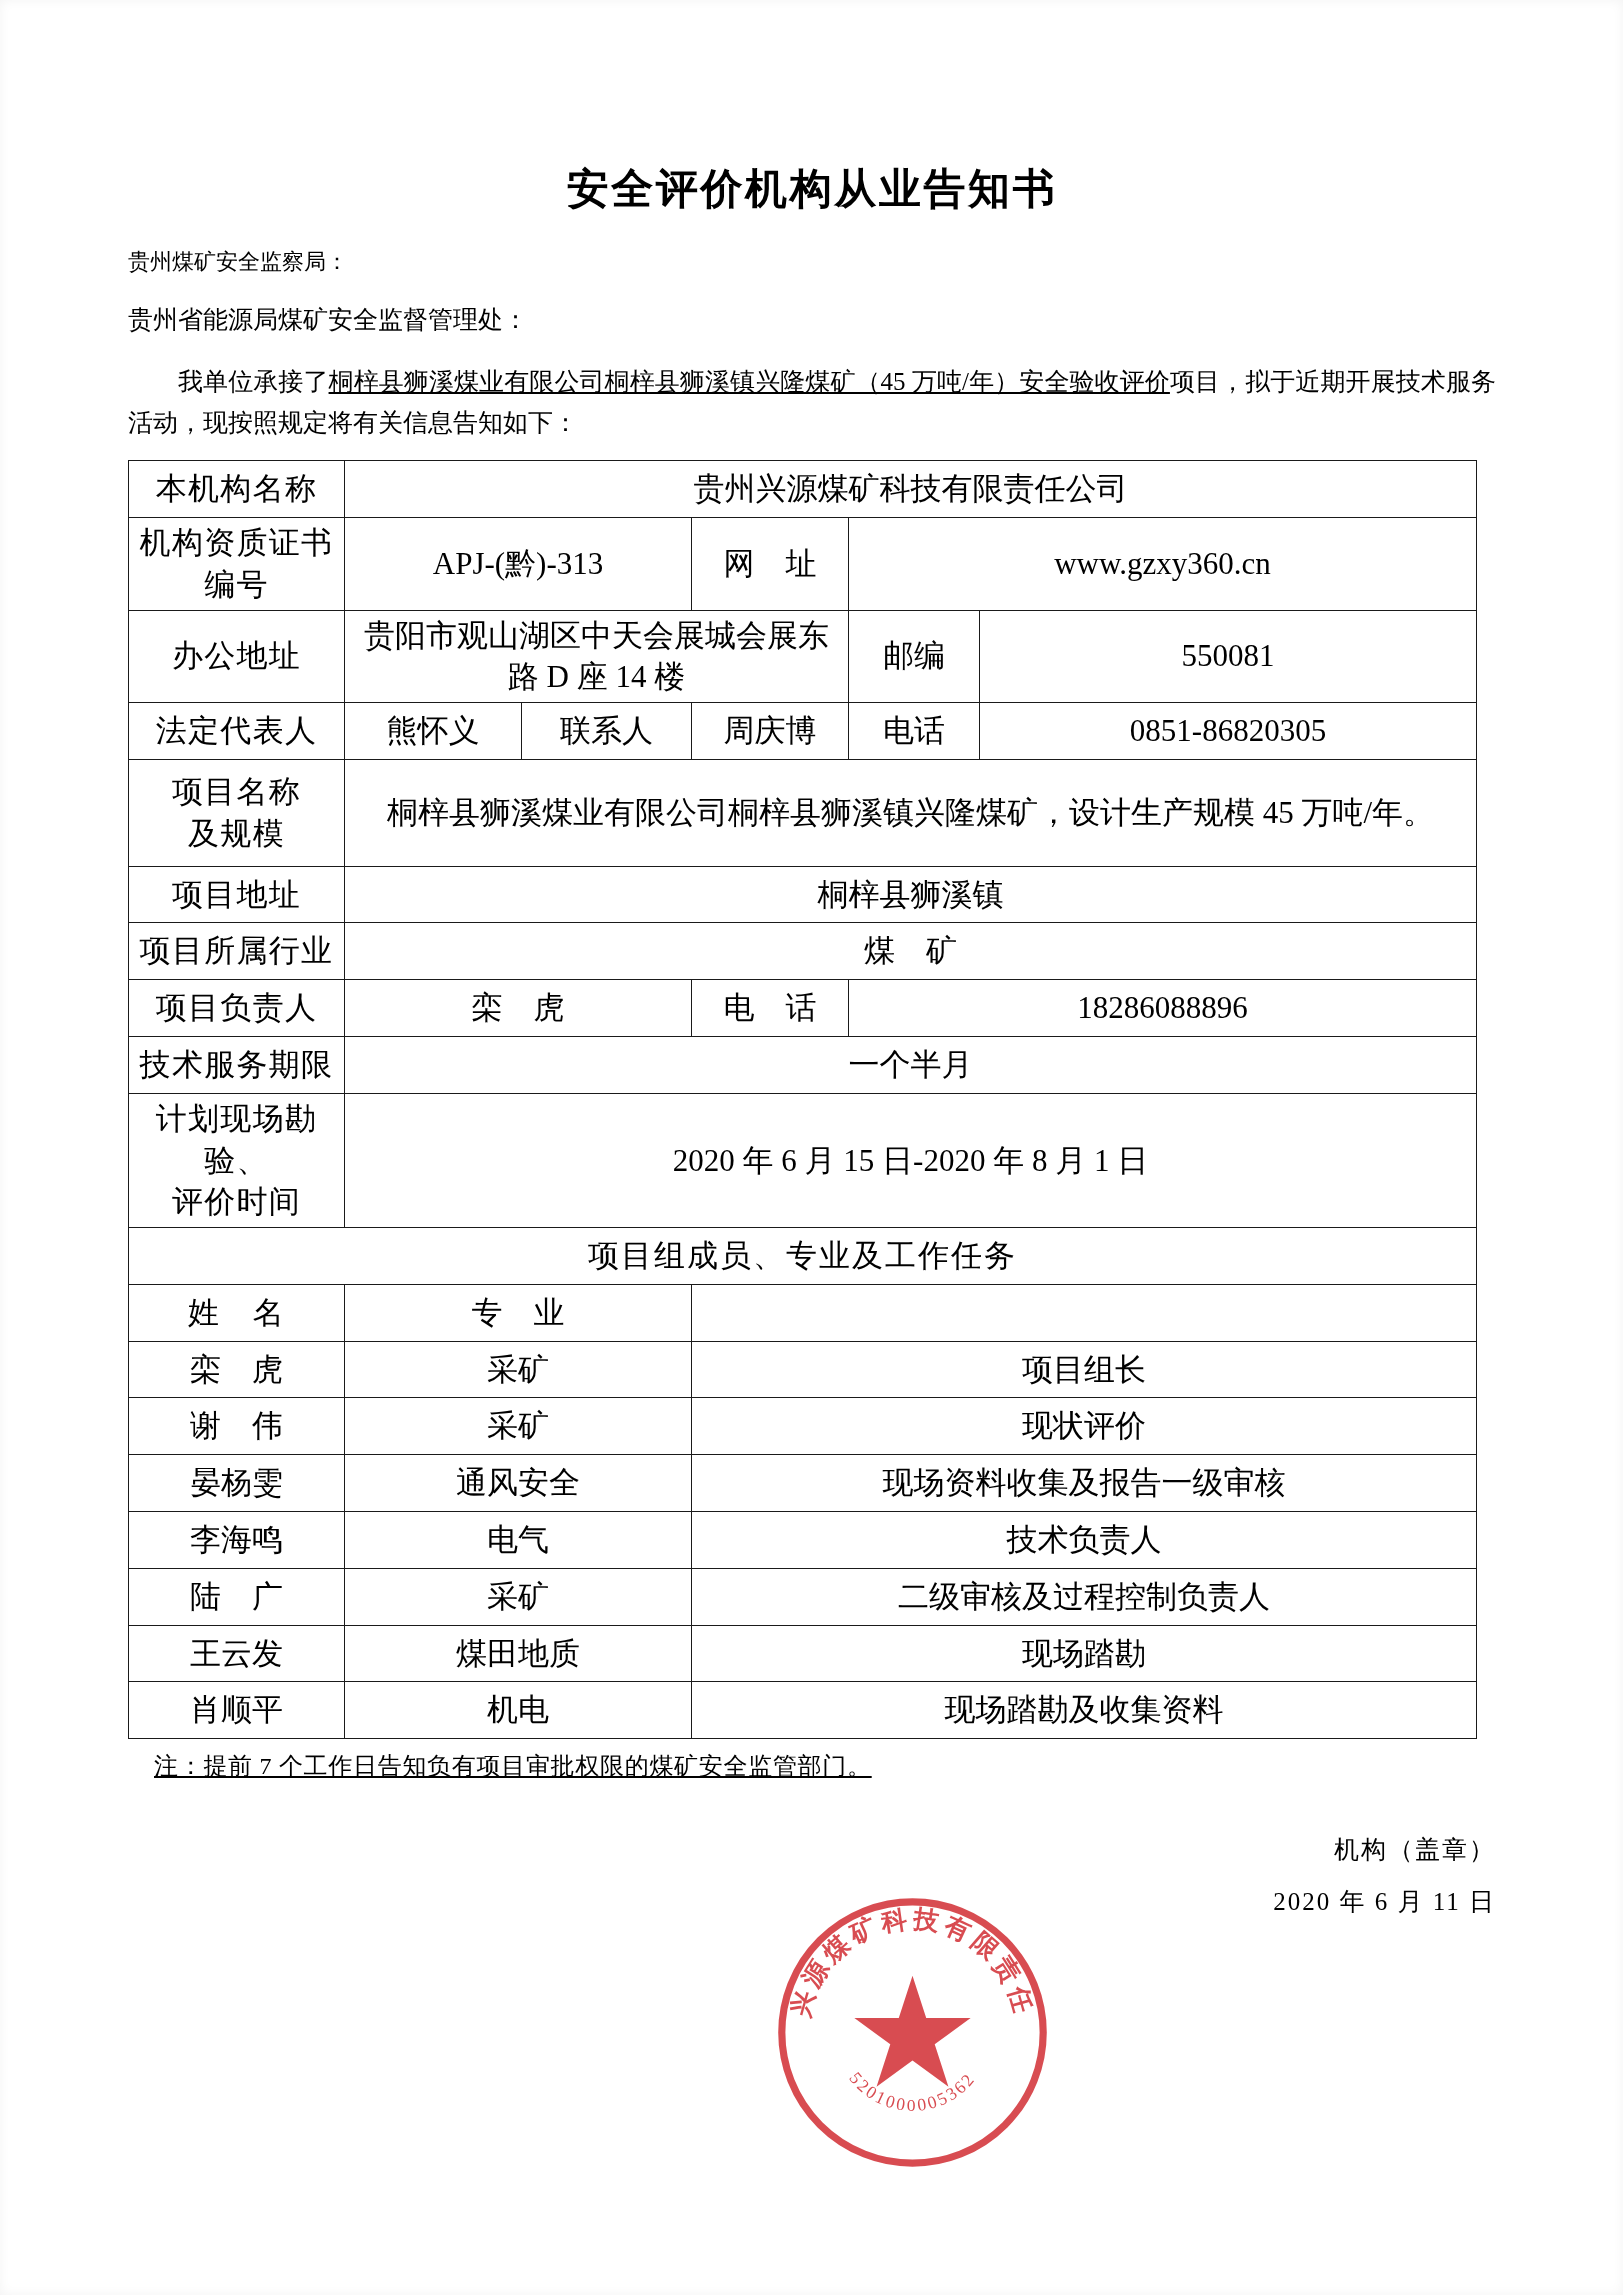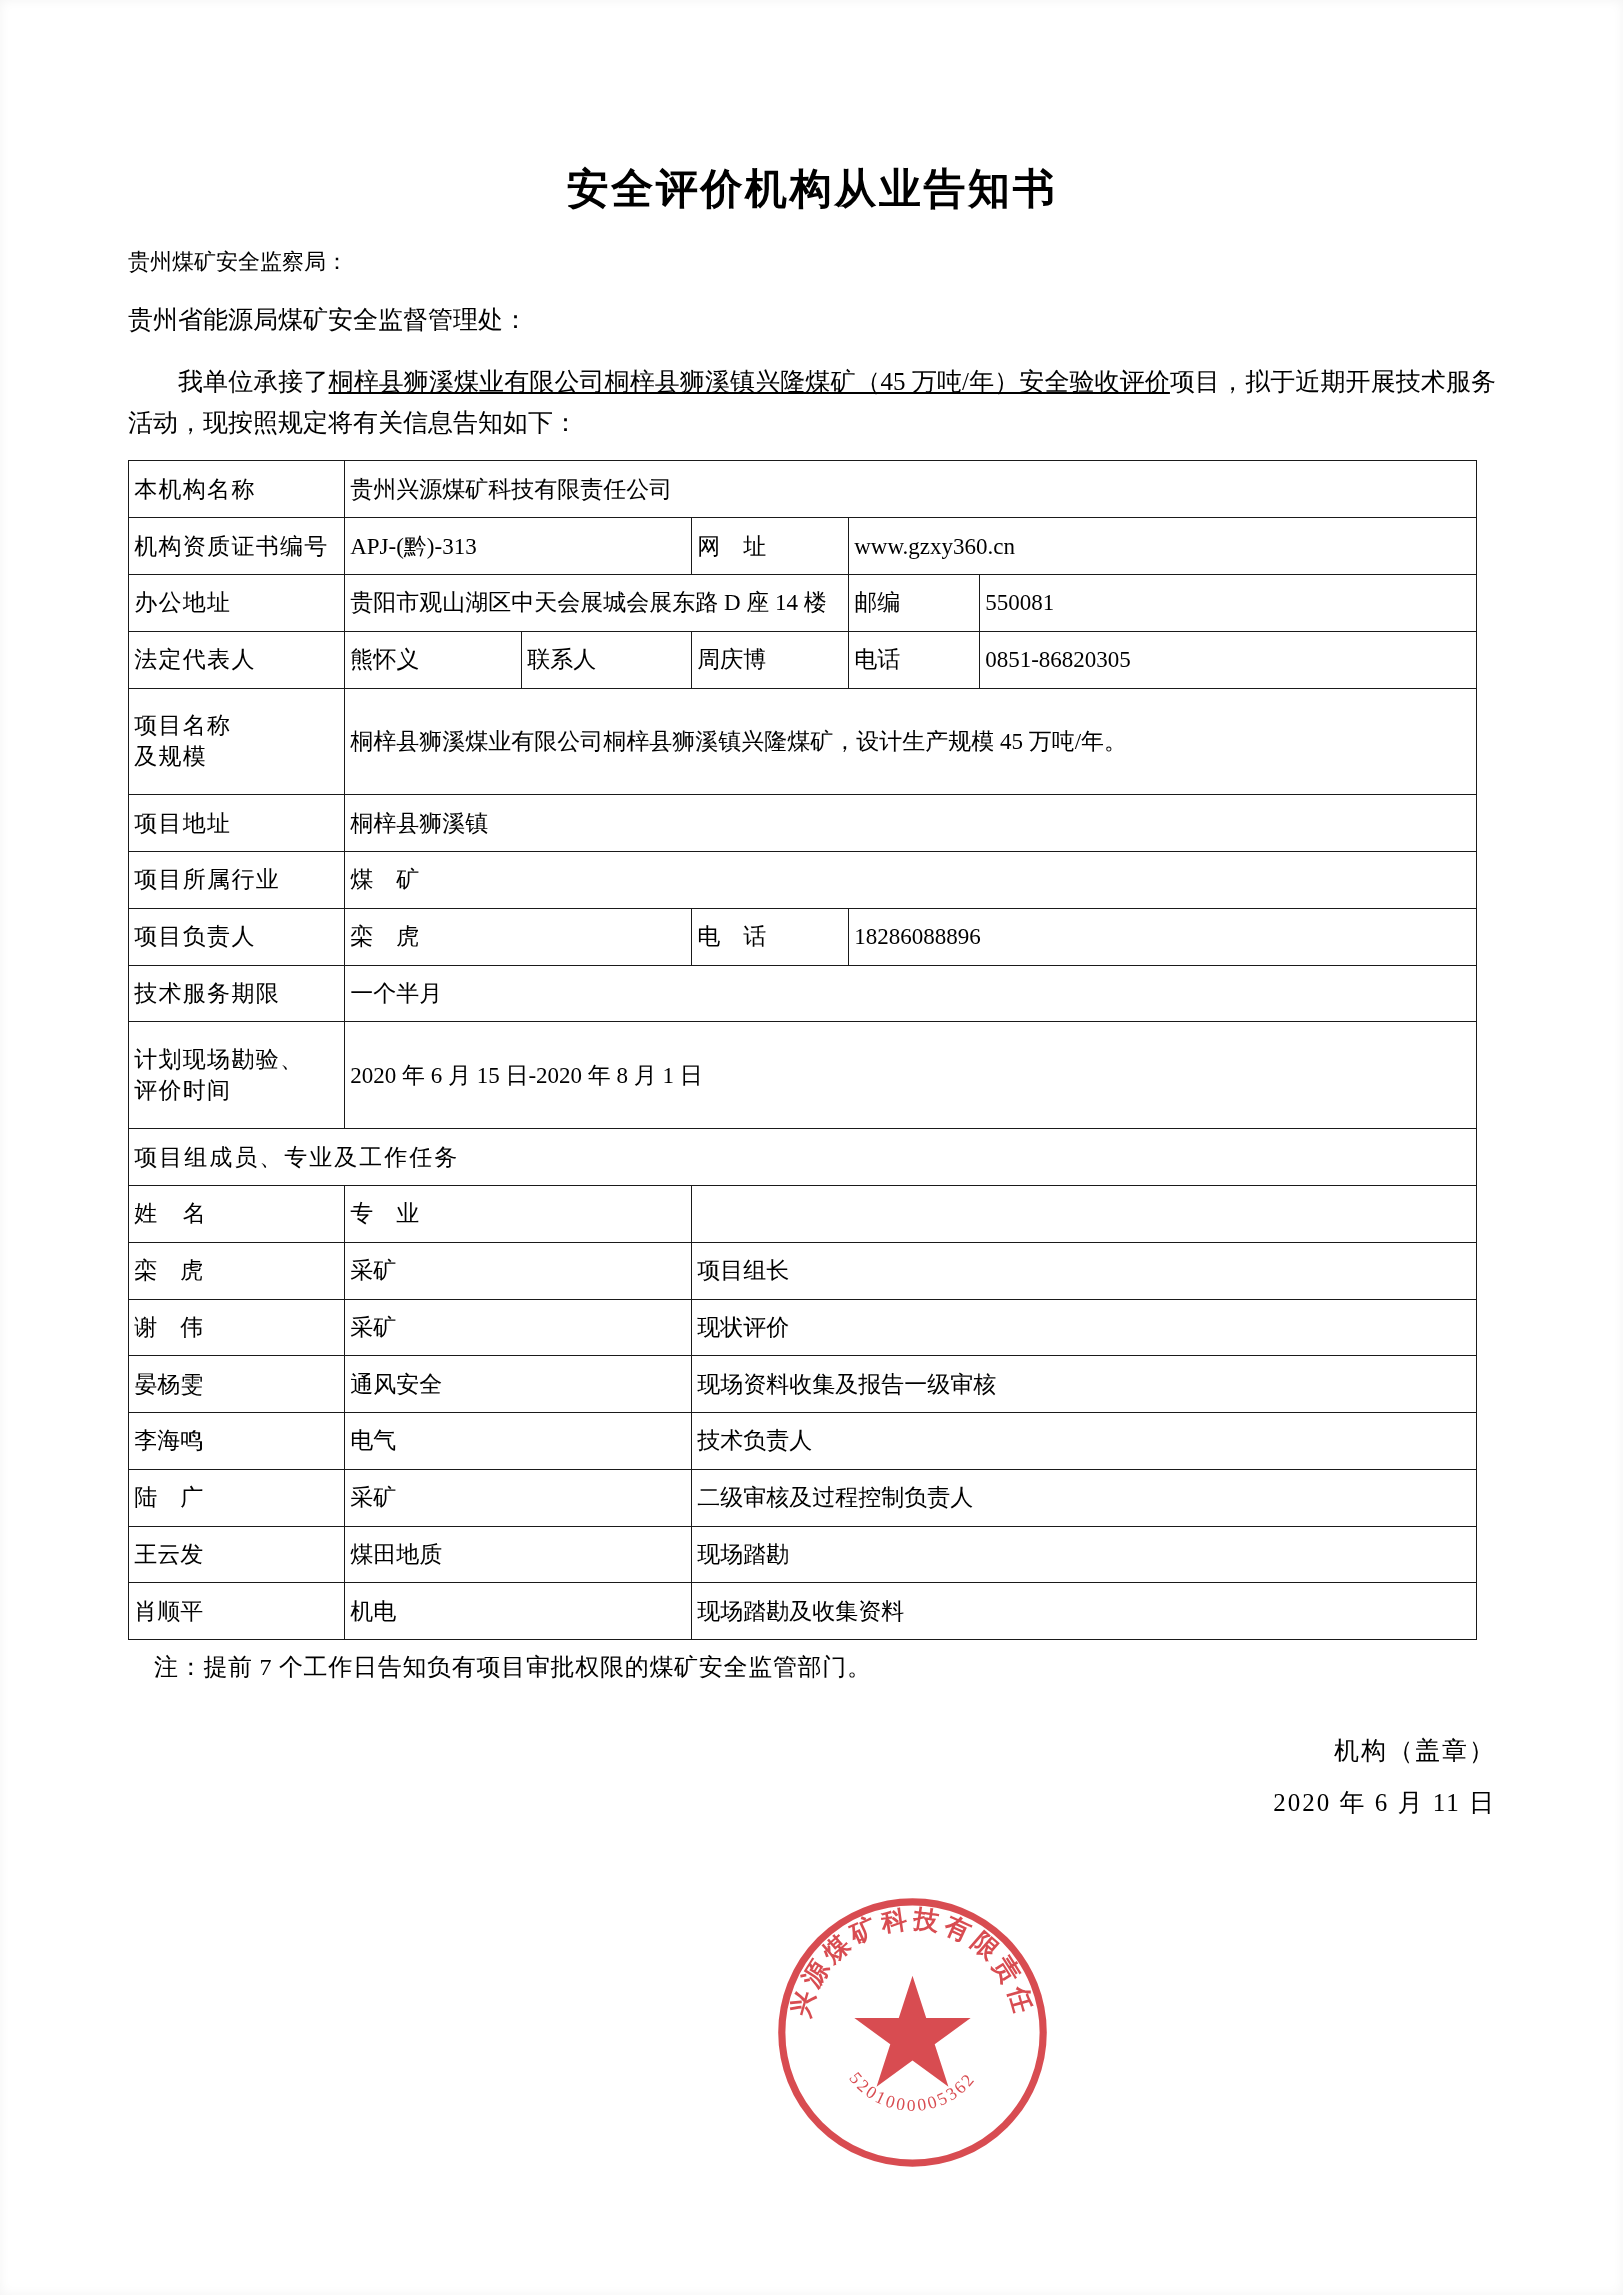--- a/index.html
+++ b/index.html
@@ -63,22 +63,22 @@
   }
   
   table.main {
     margin-top: 17px;
     border-collapse: collapse;
     width: 1348px;
     table-layout: fixed;
   }
   table.main td {
     border: 1.3px solid #1a1a1a;
-    font-size: 23px;
-    text-align: left;
+    font-size: 31px;
+    text-align: center;
     vertical-align: middle;
     height: 48px;
     padding: 3.9px 5.2px;
     line-height: 1.35;
   }
   td.label {
     letter-spacing: 1.3px;
   }
   td.two-line {
     line-height: 1.45;
@@ -92,20 +92,21 @@
   td.section-head {
     font-size: 23.6px;
     letter-spacing: 2px;
     height: 52px;
   }
   .note {
     font-size: 24px;
     margin-top: 10.5px;
     padding-left: 26px;
     letter-spacing: 0.7px;
+    text-decoration: underline;
   }
   .sign-block {
     margin-top: 42px;
     text-align: right;
     position: relative;
   }
   .sign-line {
     font-size: 25px;
     letter-spacing: 2px;
     line-height: 2.1;

